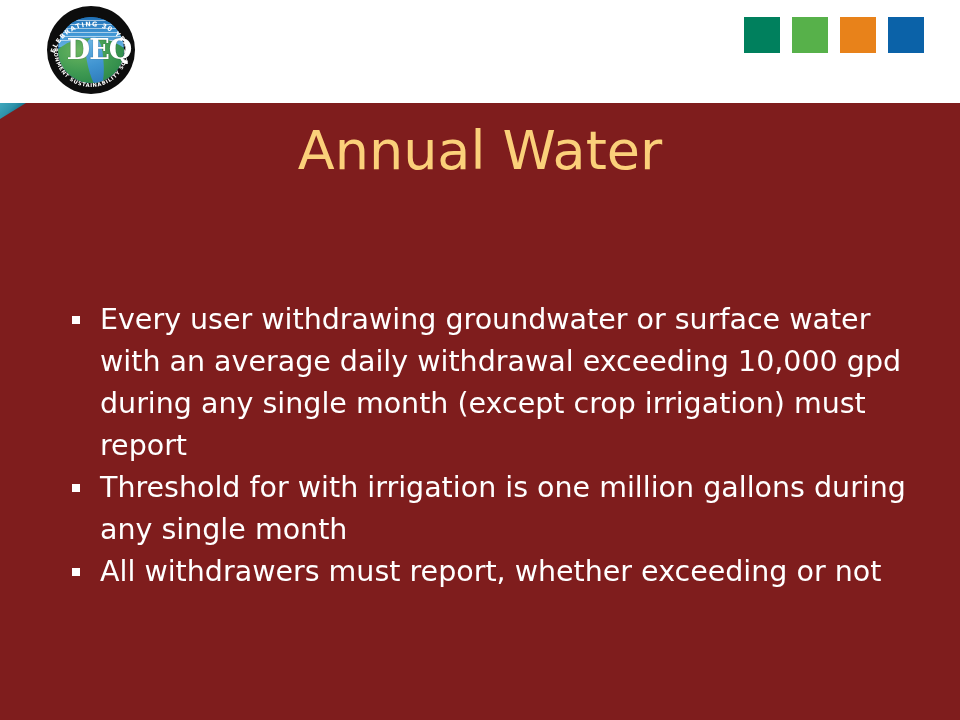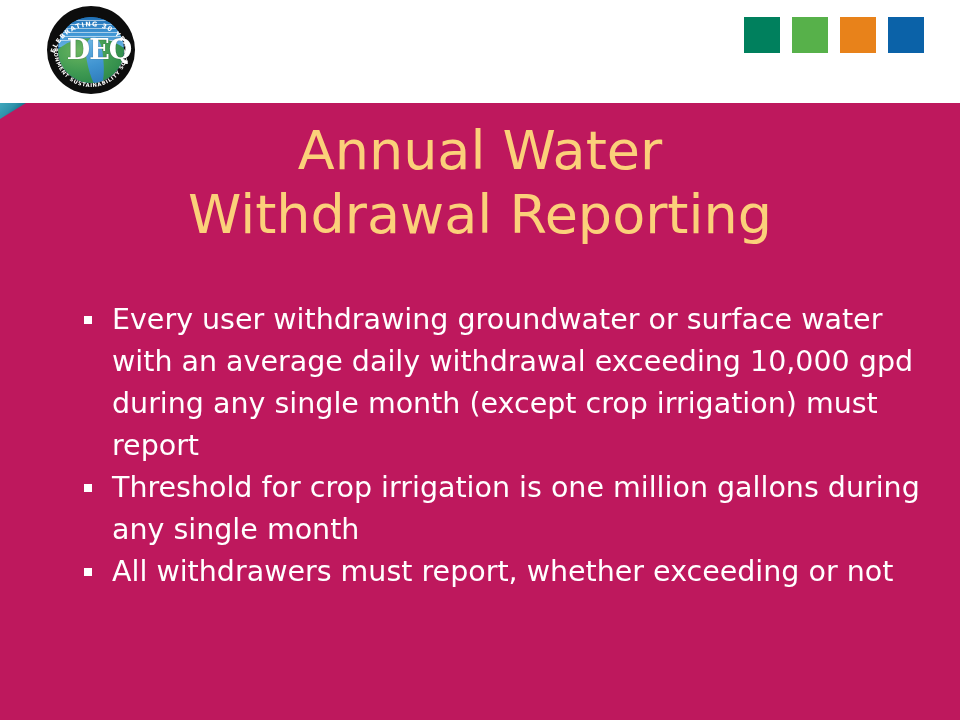--- a/index.html
+++ b/index.html
@@ -188,21 +188,21 @@
     letter-spacing: 0px;
   }
   .slide-title .title-line {
     display: block;
     white-space: nowrap;
   }
 
   
   .bullets {
     position: absolute;
-    left: 80px;
+    left: 68px;
     top: 196px;
     width: 868px;
     margin: 0;
     padding: 0;
     list-style: none;
   }
   .bullet-item {
     position: relative;
     display: block;
     padding-left: 32px;
@@ -262,36 +262,35 @@
     </div>
 
     <div class="swatches">
       <div class="swatch swatch-1" style="background: rgb(0, 128, 93);"></div>
       <div class="swatch swatch-2" style="background: rgb(87, 177, 74);"></div>
       <div class="swatch swatch-3" style="background: rgb(232, 130, 26);"></div>
       <div class="swatch swatch-4" style="background: rgb(11, 98, 168);"></div>
     </div>
   </div>
 
-  <div class="body-area" style="background: #be185d;">
+  <div class="body-area" style="background: #7f1d1d;">
     <div class="corner-accent"></div>
 
     <div class="slide-title" style="color: rgb(251, 208, 122);">
       <span class="title-line">Annual Water</span>
-      <span class="title-line">Withdrawal Reporting</span>
     </div>
 
     <ul class="bullets">
       <li class="bullet-item">
         <span class="bullet-marker"></span>
         <span class="bullet-text" style="color: rgb(255, 255, 255);">Every user withdrawing groundwater or surface water with an average daily withdrawal exceeding 10,000 gpd during any single month (except crop irrigation) must report</span>
       </li>
       <li class="bullet-item">
         <span class="bullet-marker"></span>
-        <span class="bullet-text" style="color: rgb(255, 255, 255);">Threshold for crop irrigation is one million gallons during any single month</span>
+        <span class="bullet-text" style="color: rgb(255, 255, 255);">Threshold for with irrigation is one million gallons during any single month</span>
       </li>
       <li class="bullet-item">
         <span class="bullet-marker"></span>
         <span class="bullet-text" style="color: rgb(255, 255, 255);">All withdrawers must report, whether exceeding or not</span>
       </li>
     </ul>
   </div>
 
 </div>
 

